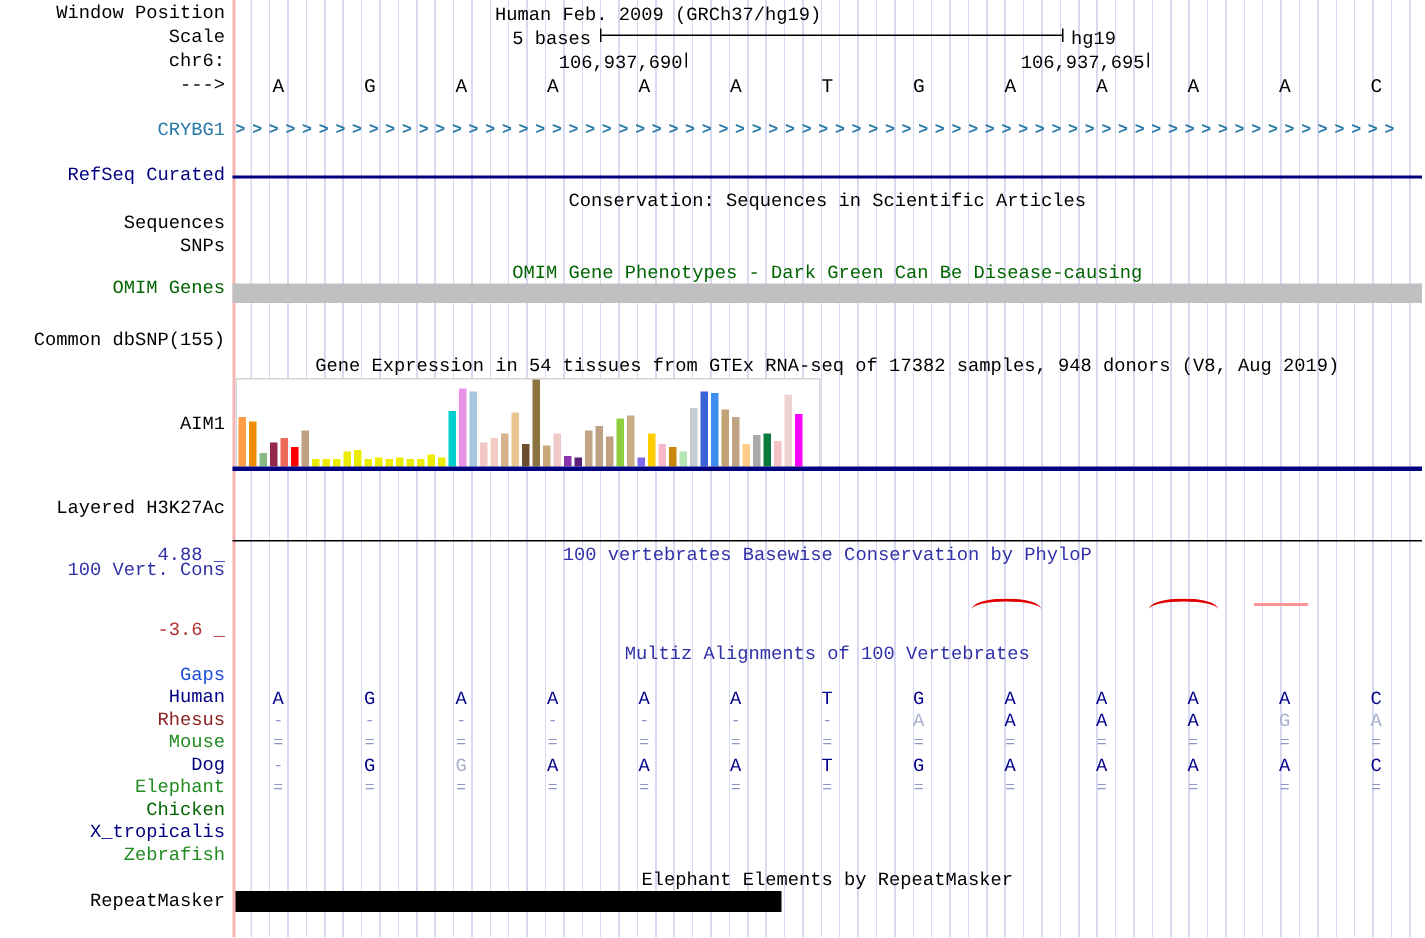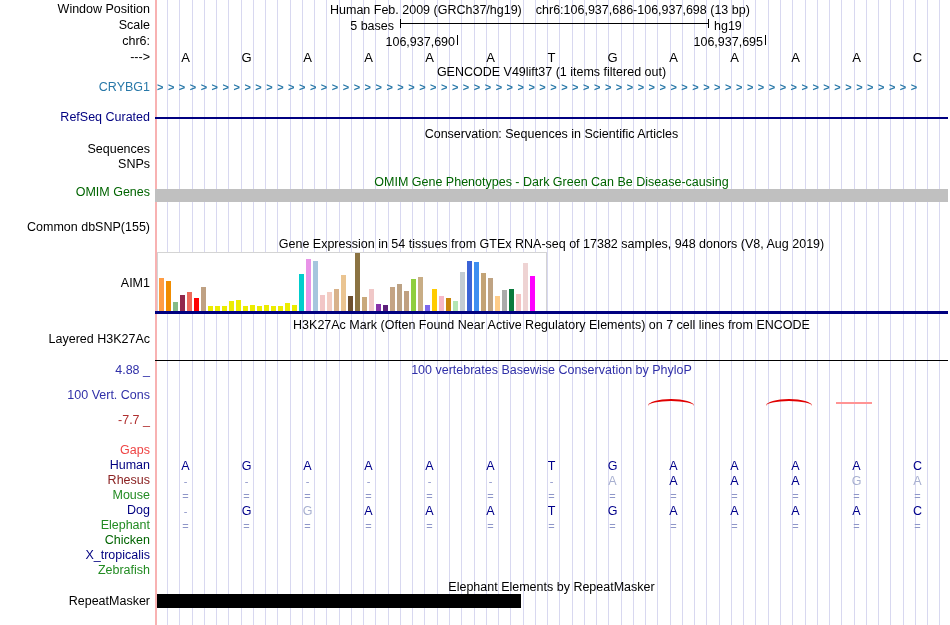--- a/index.html
+++ b/index.html
@@ -1,17 +1,17 @@
 <!DOCTYPE html>
 <html><head>
 <meta charset="utf-8">
 <style>
   html,body{margin:0;padding:0;background:#fff;}
   .screen{position:relative;width:950px;height:625px;background:#fff;overflow:hidden;
-          font-family:Liberation Sans, sans-serif;font-size:12.5px;color:#000;}
+          font-family:Liberation Mono, monospace;font-size:12.5px;color:#000;}
   .grid{position:absolute;left:167px;top:0;width:780px;height:625px;
         background-image:repeating-linear-gradient(to right,#D8D8F0 0 1px,transparent 1px 12.26px);}
   .guide{position:absolute;left:155px;top:0;width:2px;height:625px;background:#F8B2B2;}
   .lbl{position:absolute;right:800px;white-space:nowrap;text-align:right;height:13px;line-height:13px;}
   .ctitle{position:absolute;left:155px;top:0;width:793px;text-align:center;height:13px;line-height:13px;white-space:nowrap;}
   .row13{position:absolute;left:155px;width:793px;display:flex;height:15px;line-height:15px;}
   .row13 .cell{flex:1;text-align:center;}
   .bases{top:50px;font-size:13px;}
   .titlebar{position:absolute;left:330px;top:3px;display:flex;gap:14px;white-space:nowrap;}
   .navy{color:#000080;}
@@ -43,21 +43,20 @@
 <body>
 
 <div class="screen">
 
   <div class="grid"></div>
   <div class="guide"></div>
 
   <div class="lbl" style="top:3px">Window Position</div>
   <div class="titlebar">
     <span>Human Feb. 2009 (GRCh37/hg19)</span>
-    <span>chr6:106,937,686-106,937,698 (13 bp)</span>
   </div>
 
   <div class="lbl" style="top:19px">Scale</div>
   <div style="position:absolute;right:556px;top:19px;white-space:nowrap">5 bases</div>
   <div class="ruler">
       <div class="ruler-line"></div>
     </div>
   <div style="position:absolute;left:714px;top:19px">hg19</div>
 
   <div class="lbl" style="top:35px">chr6:</div>
@@ -76,21 +75,20 @@
       <span class="cell">A</span>
       <span class="cell">T</span>
       <span class="cell">G</span>
       <span class="cell">A</span>
       <span class="cell">A</span>
       <span class="cell">A</span>
       <span class="cell">A</span>
       <span class="cell">C</span>
     </div>
 
-  <div class="ctitle" style="top:66px">GENCODE V49lift37 (1 items filtered out)</div>
   <div class="lbl genecol" style="top:81px">CRYBG1</div>
   <div class="arrows">&gt;&gt;&gt;&gt;&gt;&gt;&gt;&gt;&gt;&gt;&gt;&gt;&gt;&gt;&gt;&gt;&gt;&gt;&gt;&gt;&gt;&gt;&gt;&gt;&gt;&gt;&gt;&gt;&gt;&gt;&gt;&gt;&gt;&gt;&gt;&gt;&gt;&gt;&gt;&gt;&gt;&gt;&gt;&gt;&gt;&gt;&gt;&gt;&gt;&gt;&gt;&gt;&gt;&gt;&gt;&gt;&gt;&gt;&gt;&gt;&gt;&gt;&gt;&gt;&gt;&gt;&gt;&gt;&gt;&gt;</div>
 
   <div class="lbl navy" style="top:111px">RefSeq Curated</div>
   <div class="hline refseq-line"></div>
 
   <div class="ctitle" style="top:128px">Conservation: Sequences in Scientific Articles</div>
   <div class="lbl" style="top:143px">Sequences</div>
   <div class="lbl" style="top:158px">SNPs</div>
 
@@ -154,36 +152,36 @@
       <div class="bar" style="height: 33px; background: rgb(191, 163, 131);"></div>
       <div class="bar" style="height: 15px; background: rgb(255, 204, 136);"></div>
       <div class="bar" style="height: 21px; background: rgb(170, 170, 170);"></div>
       <div class="bar" style="height: 22px; background: rgb(10, 122, 60);"></div>
       <div class="bar" style="height: 17px; background: rgb(244, 194, 194);"></div>
       <div class="bar" style="height: 48px; background: rgb(238, 211, 211);"></div>
       <div class="bar" style="height: 35px; background: rgb(255, 0, 255);"></div>
     </div>
   <div class="hline gtex-baseline"></div>
 
-  <div class="ctitle" style="top:319px">H3K27Ac Mark (Often Found Near Active Regulatory Elements) on 7 cell lines from ENCODE</div>
   <div class="lbl" style="top:333px">Layered H3K27Ac</div>
   <div class="hline h3k-line"></div>
 
   <div class="ctitle blue" style="top:364px">100 vertebrates Basewise Conservation by PhyloP</div>
   <div class="lbl blue" style="top:364px">4.88 _</div>
-  <div class="lbl blue" style="top:389px">100 Vert. Cons</div>
-  <div class="lbl redlbl" style="top:414px">-7.7 _</div>
+  <div class="lbl blue" style="top:374px">100 Vert. Cons</div>
+  <div class="lbl redlbl" style="top:414px">-3.6 _</div>
   <div>
       <div class="phy-arc" style="left: 648px; width: 46px; top: 399px; border-top-color: rgb(224, 0, 0);"></div>
       <div class="phy-arc" style="left: 766px; width: 46px; top: 399px; border-top-color: rgb(224, 0, 0);"></div>
       <div class="phy-flat" style="left: 836px; width: 36px; top: 402px; background: rgb(255, 148, 148);"></div>
     </div>
 
+  <div class="ctitle blue" style="top:430px">Multiz Alignments of 100 Vertebrates</div>
   <div>
-      <div class="lbl" style="top: 444px; color: #ef4444;">Gaps</div>
+      <div class="lbl" style="top: 444px; color: #1d4ed8;">Gaps</div>
       <div class="row13 mz-cells" style="top: 444px;">
         <span class="cell"></span>
         <span class="cell"></span>
         <span class="cell"></span>
         <span class="cell"></span>
         <span class="cell"></span>
         <span class="cell"></span>
         <span class="cell"></span>
         <span class="cell"></span>
         <span class="cell"></span>

